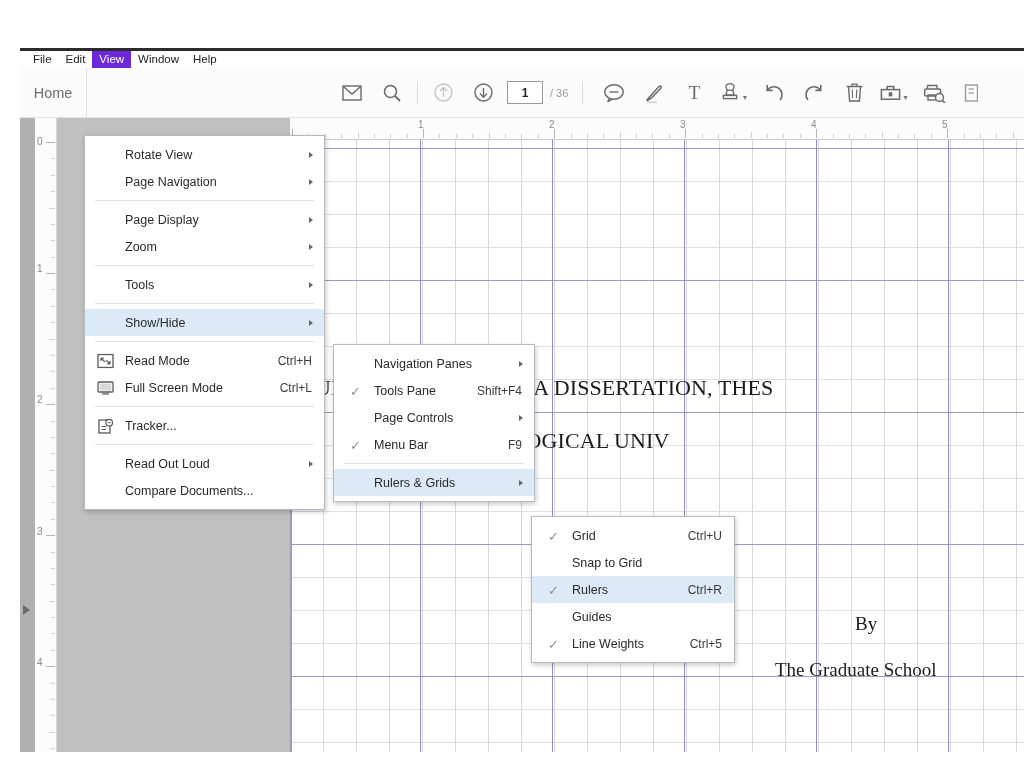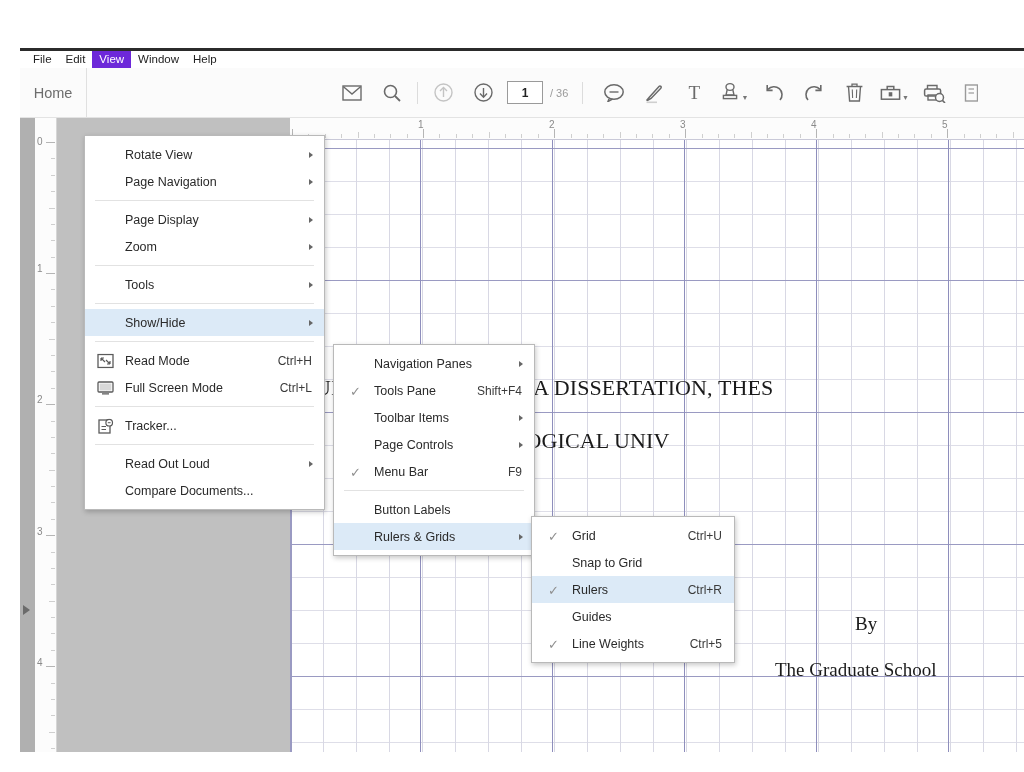--- a/index.html
+++ b/index.html
@@ -579,36 +579,29 @@
         <div class="mi">
           <span class="label">Navigation Panes</span>
           <span class="arrow"></span>
         </div>
         <div class="mi">
           <span class="check">✓</span>
           <span class="label">Tools Pane</span>
           <span class="accel">Shift+F4</span>
         </div>
         <div class="mi">
-          <span class="label">Toolbar Items</span>
-          <span class="arrow"></span>
-        </div>
-        <div class="mi">
           <span class="label">Page Controls</span>
           <span class="arrow"></span>
         </div>
         <div class="mi">
           <span class="check">✓</span>
           <span class="label">Menu Bar</span>
           <span class="accel">F9</span>
         </div>
         <div class="msep"></div>
-        <div class="mi">
-          <span class="label">Button Labels</span>
-        </div>
         <div class="mi hl">
           <span class="label">Rulers &amp; Grids</span>
           <span class="arrow"></span>
         </div>
       </div>
 
       <div class="menu" id="menu-rulers">
         <div class="mi">
           <span class="check">✓</span>
           <span class="label">Grid</span>

